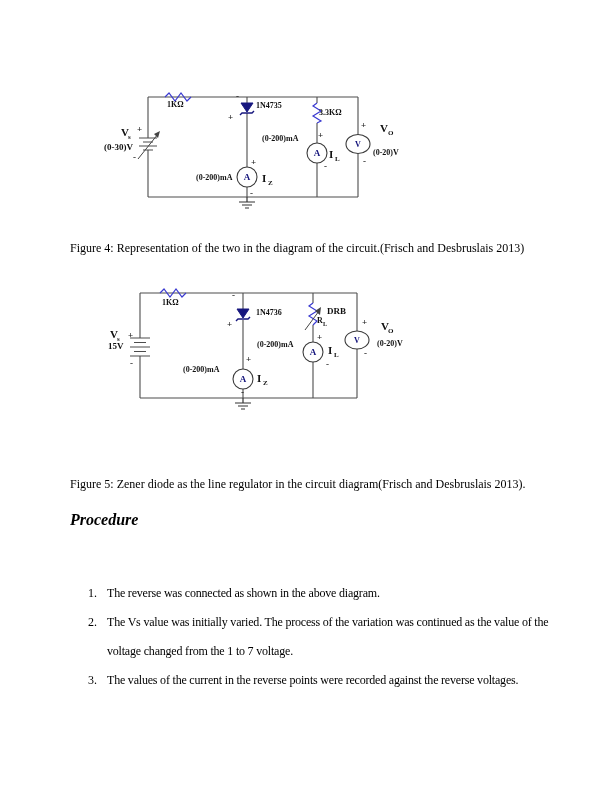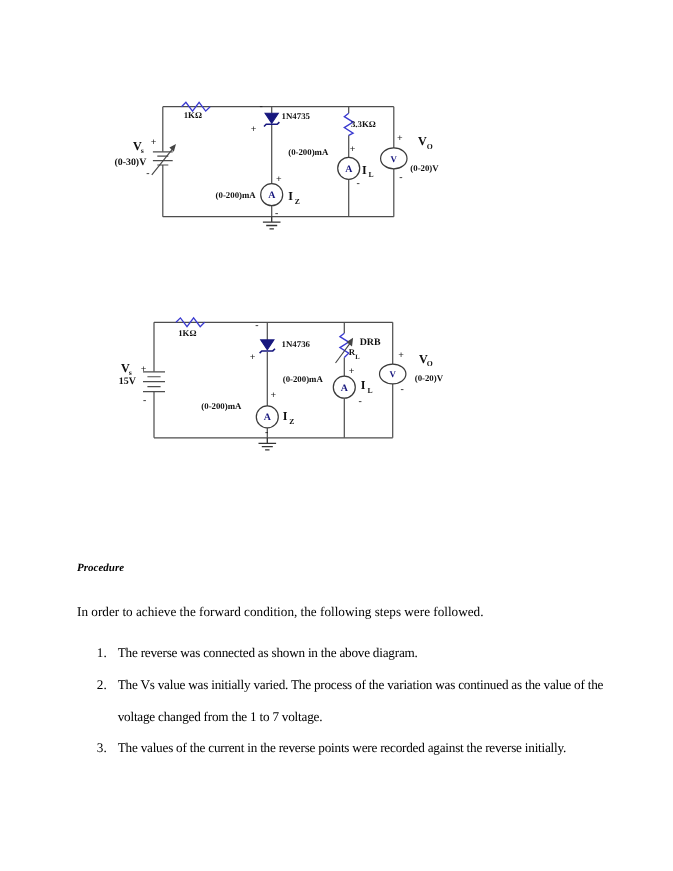--- a/index.html
+++ b/index.html
@@ -12,21 +12,21 @@
     overflow:hidden;
   }
   .abs{position:absolute;}
   .caption{
     left:70px;width:480px;
     font-size:12px;line-height:16px;
     white-space:nowrap;
   }
   .proc-head{
     left:70px;
-    font-size:10px;font-weight:bold;font-style:italic;
+    font-size:16px;font-weight:bold;font-style:italic;
     white-space:nowrap;
   }
   .intro{
     left:70px;
     font-size:12px;white-space:nowrap;
   }
   .steps{
     left:88px;width:462px;
     font-size:12px;
   }
@@ -116,20 +116,21 @@
     <text class="t-sub" x="240" y="86">L</text>
     <text class="t-pm" x="229" y="94">-</text>
 
     <text class="t-pm" x="266" y="53">+</text>
     <text class="t-big" x="285" y="57">V</text>
     <text class="t-sub" x="293" y="60">O</text>
     <text class="t-lbl" x="278" y="80">(0-20)V</text>
     <text class="t-pm" x="268" y="89">-</text>
   </svg>
 
+  <div class="abs caption" style="top:240px;">Figure 4: Representation of the two in the diagram of the circuit.(Frisch and Desbruslais 2013)</div>
 
   <svg class="abs" style="left:100px;top:283px;" width="320" height="135" viewBox="0 0 320 135">
     <g>
       <path class="wire" d="M40,10 H257"></path>
       <path class="wire" d="M40,10 V55 M40,73 V115"></path>
       <path class="wire" d="M40,115 H257"></path>
       <path class="wire" d="M143,10 V26 M143,37 V86 M143,106 V115"></path>
       <path class="wire" d="M213,10 V20 M213,42 V59 M213,79 V115"></path>
       <path class="wire" d="M257,10 V48 M257,66 V115"></path>
     </g>
@@ -184,33 +185,33 @@
     <text class="t-sub" x="234" y="74">L</text>
     <text class="t-pm" x="226" y="84">-</text>
 
     <text class="t-pm" x="262" y="42">+</text>
     <text class="t-big" x="281" y="47">V</text>
     <text class="t-sub" x="288" y="50">O</text>
     <text class="t-lbl" x="277" y="63">(0-20)V</text>
     <text class="t-pm" x="264" y="73">-</text>
   </svg>
 
+  <div class="abs caption" style="top:476px;">Figure 5: Zener diode as the line regulator in the circuit diagram(Frisch and Desbruslais 2013).</div>
 
   <div class="abs proc-head" style="top:511px;">Procedure</div>
 
-  <div class="abs intro" style="top:549px;">In order to achieve the forward condition, the following steps were followed.</div>
 
   <div class="abs steps" style="top:579px;">
     <div class="step">
       <span class="step-num">1.</span>
       <span class="step-text">The reverse was connected as shown in the above diagram.</span>
     </div>
     <div class="step">
       <span class="step-num">2.</span>
       <span class="step-text">The Vs value was initially varied. The process of the variation was continued as the value of the voltage changed from the 1 to 7 voltage.</span>
     </div>
     <div class="step">
       <span class="step-num">3.</span>
-      <span class="step-text">The values of the current in the reverse points were recorded against the reverse initially.</span>
+      <span class="step-text">The values of the current in the reverse points were recorded against the reverse voltages.</span>
     </div>
   </div>
 
 </div>
 
 </body></html>

